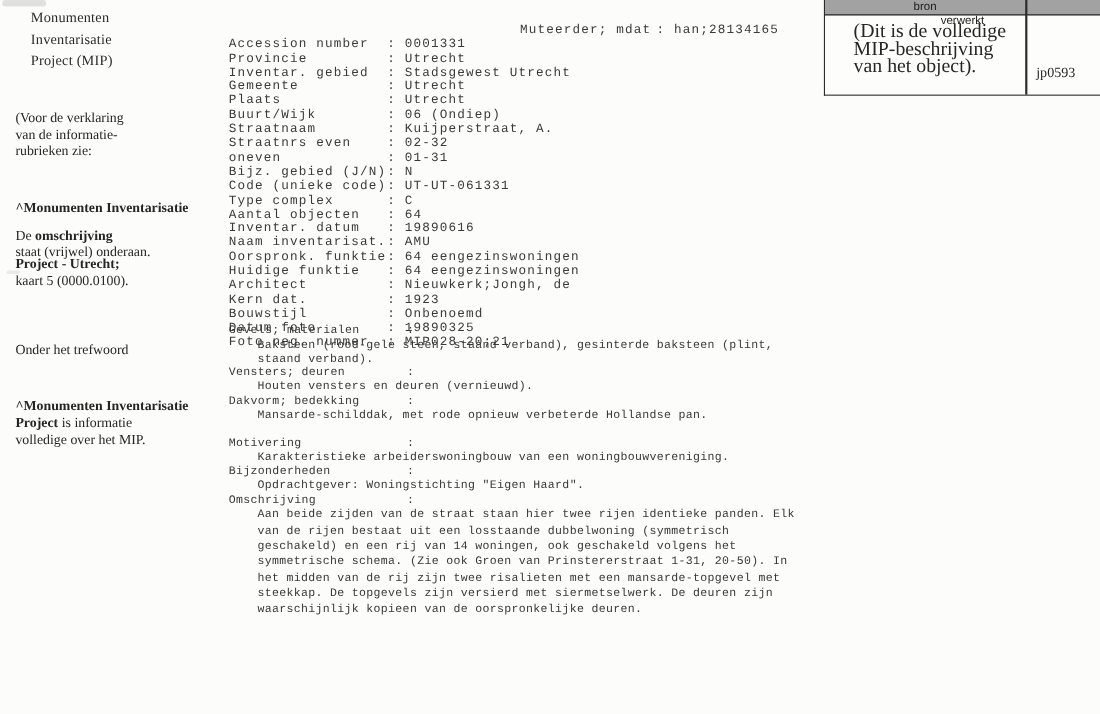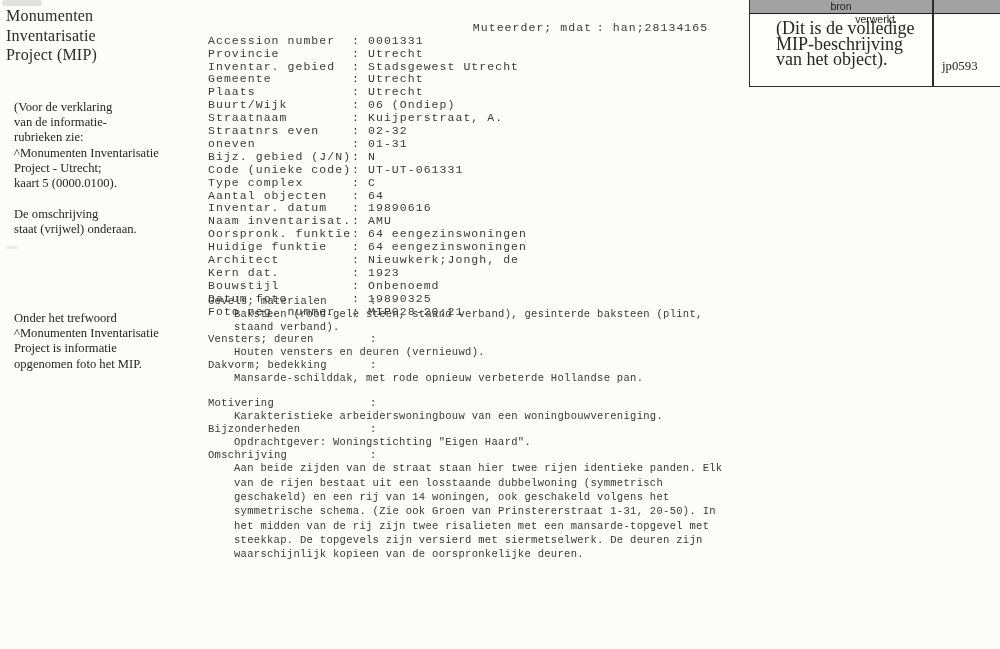--- a/index.html
+++ b/index.html
@@ -4,26 +4,26 @@
 <style>
   html,body{margin:0;padding:0;}
   body{
     width:1000px;height:649px;position:relative;overflow:hidden;
     background:#fcfcfa;
     font-family:"Liberation Serif", serif;
     color:#222;
   }
   
   .sidebar-title{
-    position:absolute;left:6px;top:6px;
-    font-size:16px;line-height:19.5px;color:#2a2a2a;
+    position:absolute;left:28px;top:6px;
+    font-size:13px;line-height:19.5px;color:#2a2a2a;
     letter-spacing:.2px;
   }
   .note{position:absolute;left:14px;font-size:12.6px;line-height:15.2px;color:#252525;}
-  .note .b{font-weight:normal;}
+  .note .b{font-weight:bold;margin-top:36px;}
   .note1{top:100px;}
   .note2{top:207px;}
   .note3{top:311px;}
   
   .fields{
     position:absolute;left:208px;top:9px;
     font-family:"Liberation Mono", monospace;
     font-size:11.5px;line-height:12.9px;letter-spacing:1.05px;
     color:#3a3a3a;white-space:pre;
   }
@@ -95,21 +95,21 @@
 
 <div class="note note2">
   <div><span>De </span><span class="b">omschrijving</span></div>
   <div>staat (vrijwel) onderaan.</div>
 </div>
 
 <div class="note note3">
   <div>Onder het trefwoord</div>
   <div class="b">^Monumenten Inventarisatie</div>
   <div><span class="b">Project</span><span> is informatie</span></div>
-  <div>opgenomen foto het MIP.</div>
+  <div>volledige over het MIP.</div>
 </div>
 
 <div class="fields">
   <div class="fextra">
     <span class="xlabel">Muteerder; mdat</span><span class="xsep">:</span><span>han;28134165</span>
   </div>
 <div class="frow"><span class="flabel">Accession number</span><span class="fsep">:</span><span class="fvalue">0001331</span></div><div class="frow"><span class="flabel">Provincie</span><span class="fsep">:</span><span class="fvalue">Utrecht</span></div><div class="frow"><span class="flabel">Inventar. gebied</span><span class="fsep">:</span><span class="fvalue">Stadsgewest Utrecht</span></div><div class="frow"><span class="flabel">Gemeente</span><span class="fsep">:</span><span class="fvalue">Utrecht</span></div><div class="frow"><span class="flabel">Plaats</span><span class="fsep">:</span><span class="fvalue">Utrecht</span></div><div class="frow"><span class="flabel">Buurt/Wijk</span><span class="fsep">:</span><span class="fvalue">06 (Ondiep)</span></div><div class="frow"><span class="flabel">Straatnaam</span><span class="fsep">:</span><span class="fvalue">Kuijperstraat, A.</span></div><div class="frow"><span class="flabel">Straatnrs even</span><span class="fsep">:</span><span class="fvalue">02-32</span></div><div class="frow"><span class="flabel">oneven</span><span class="fsep">:</span><span class="fvalue">01-31</span></div><div class="frow"><span class="flabel">Bijz. gebied (J/N)</span><span class="fsep">:</span><span class="fvalue">N</span></div><div class="frow"><span class="flabel">Code (unieke code)</span><span class="fsep">:</span><span class="fvalue">UT-UT-061331</span></div><div class="frow"><span class="flabel">Type complex</span><span class="fsep">:</span><span class="fvalue">C</span></div><div class="frow"><span class="flabel">Aantal objecten</span><span class="fsep">:</span><span class="fvalue">64</span></div><div class="frow"><span class="flabel">Inventar. datum</span><span class="fsep">:</span><span class="fvalue">19890616</span></div><div class="frow"><span class="flabel">Naam inventarisat.</span><span class="fsep">:</span><span class="fvalue">AMU</span></div><div class="frow"><span class="flabel">Oorspronk. funktie</span><span class="fsep">:</span><span class="fvalue">64 eengezinswoningen</span></div><div class="frow"><span class="flabel">Huidige funktie</span><span class="fsep">:</span><span class="fvalue">64 eengezinswoningen</span></div><div class="frow"><span class="flabel">Architect</span><span class="fsep">:</span><span class="fvalue">Nieuwkerk;Jongh, de</span></div><div class="frow"><span class="flabel">Kern dat.</span><span class="fsep">:</span><span class="fvalue">1923</span></div><div class="frow"><span class="flabel">Bouwstijl</span><span class="fsep">:</span><span class="fvalue">Onbenoemd</span></div><div class="frow"><span class="flabel">Datum foto</span><span class="fsep">:</span><span class="fvalue">19890325</span></div><div class="frow"><span class="flabel">Foto neg. nummer</span><span class="fsep">:</span><span class="fvalue">MIP028-20;21</span></div></div>
 
 <div class="sections"><div class="srow"><span class="slabel">Gevels; materialen</span><span>:</span></div><div class="sline">Baksteen (rood-gele steen, staand verband), gesinterde baksteen (plint,</div><div class="sline">staand verband).</div><div class="srow"><span class="slabel">Vensters; deuren</span><span>:</span></div><div class="sline">Houten vensters en deuren (vernieuwd).</div><div class="srow"><span class="slabel">Dakvorm; bedekking</span><span>:</span></div><div class="sline">Mansarde-schilddak, met rode opnieuw verbeterde Hollandse pan.</div><div class="srow gap"><span class="slabel">Motivering</span><span>:</span></div><div class="sline">Karakteristieke arbeiderswoningbouw van een woningbouwvereniging.</div><div class="srow"><span class="slabel">Bijzonderheden</span><span>:</span></div><div class="sline">Opdrachtgever: Woningstichting "Eigen Haard".</div><div class="srow"><span class="slabel">Omschrijving</span><span>:</span></div><div class="sline desc">Aan beide zijden van de straat staan hier twee rijen identieke panden. Elk</div><div class="sline desc">van de rijen bestaat uit een losstaande dubbelwoning (symmetrisch</div><div class="sline desc">geschakeld) en een rij van 14 woningen, ook geschakeld volgens het</div><div class="sline desc">symmetrische schema. (Zie ook Groen van Prinstererstraat 1-31, 20-50). In</div><div class="sline desc">het midden van de rij zijn twee risalieten met een mansarde-topgevel met</div><div class="sline desc">steekkap. De topgevels zijn versierd met siermetselwerk. De deuren zijn</div><div class="sline desc">waarschijnlijk kopieen van de oorspronkelijke deuren.</div></div>
 

